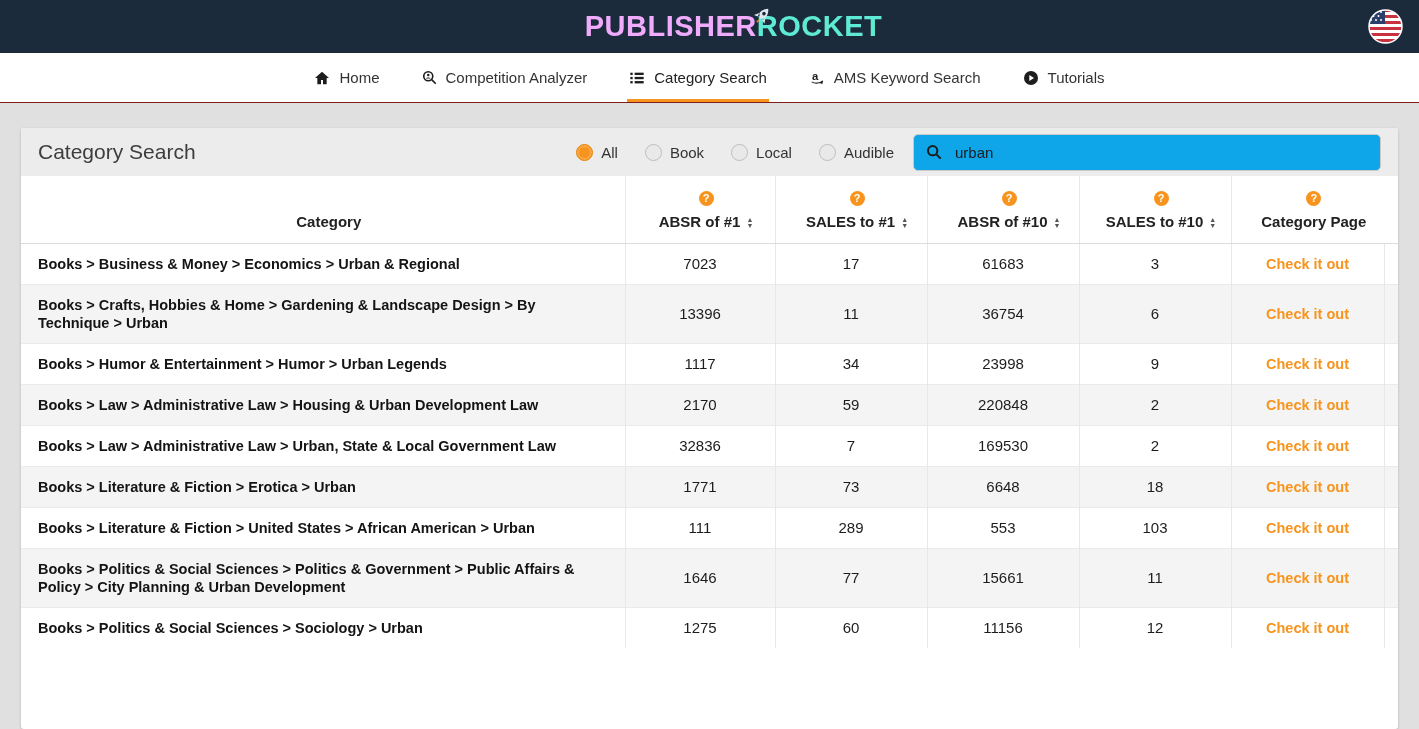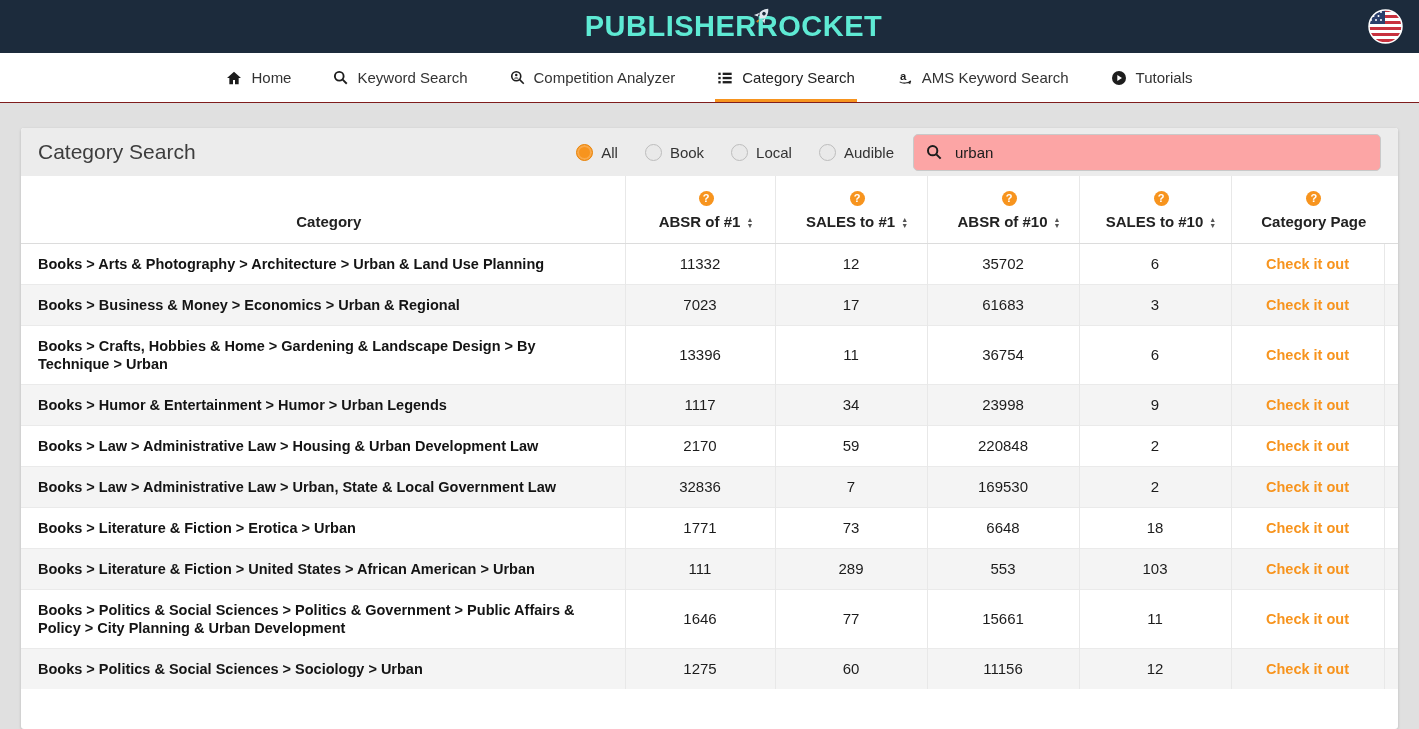--- a/index.html
+++ b/index.html
@@ -9,21 +9,21 @@
     background:#e0e0e0;
     font-family:"Liberation Sans", sans-serif;
   }
 
   
   .topbar {
     height:53px; background:#1c2b3c; position:relative;
     display:flex; align-items:center; justify-content:center;
   }
   .logo { display:flex; align-items:flex-end; font-size:29px; font-weight:bold; letter-spacing:.5px; line-height:1; }
-  .logo .p1 { color:#5eead4;margin-left:48px; }
+  .logo .p1 { color:#f0abfc;margin-left:48px; }
   .logo .p2 { color:#5eead4; }
   .rocket-wrap { position:relative; width:0; height:0; }
   .rocket-wrap svg { position:absolute; left:-6px; top:-36px; transform:rotate(40deg); }
   .flag { position:absolute; right:16px; top:9px; width:35px; height:35px; cursor:pointer; }
 
   
   .nav {
     height:50px; background:#ffffff; border-bottom:1px solid #7f1d1d;
     display:flex; align-items:stretch; justify-content:center; gap:42px;
   }
@@ -49,21 +49,21 @@
   }
   .card-title { font-size:21px; color:#3d3d3d; }
   .filters { display:flex; align-items:center; gap:27px; margin-left:auto; margin-right:19px; }
   .radio { display:flex; align-items:center; gap:8px; font-size:15px; color:#333; cursor:pointer; }
   .radio .dot {
     width:17px; height:17px; border-radius:50%;
     background:#e9e9e9; border:1px solid #bdbdbd;
   }
   .radio.selected .dot { background:#f7941e; border:1px solid #e8840a; box-shadow:inset 0 0 0 2px #f9a94a; }
   .search-box {
-    width:468px; height:37px; background:#fca5a5; border:1px solid #c9c9c9; border-radius:5px;
+    width:468px; height:37px; background:#0ea5e9; border:1px solid #c9c9c9; border-radius:5px;
     display:flex; align-items:center; padding:0 12px;
   }
   .search-box input {
     border:none; outline:none; background:transparent; flex:1;
     font-family:inherit; font-size:15px; color:#1c1c1c; margin-left:11px;
   }
 
   
   table { width:100%; border-collapse:collapse; table-layout:fixed; }
   thead th {
@@ -155,29 +155,20 @@
   <div class="nav-item">
     <span class="nicon">
       <svg width="16" height="16" viewBox="0 0 24 24" fill="currentColor">
           <path d="M12 2.5L1.5 12H5v9.5h5.5V15h3v6.5H19V12h3.5z"></path>
         </svg>
     </span>
     <span>Home</span>
   </div>
   <div class="nav-item">
     <span class="nicon">
-      <svg width="15" height="15" viewBox="0 0 24 24" fill="none" stroke="currentColor" stroke-width="3">
-          <circle cx="10" cy="10" r="7"></circle>
-          <line x1="15.5" y1="15.5" x2="22" y2="22"></line>
-        </svg>
-    </span>
-    <span>Keyword Search</span>
-  </div>
-  <div class="nav-item">
-    <span class="nicon">
       <svg width="15" height="15" viewBox="0 0 24 24" fill="none" stroke="currentColor" stroke-width="2.6">
         <circle cx="10" cy="10" r="7.2"></circle>
         <circle cx="10" cy="8" r="2" fill="currentColor" stroke="none"></circle>
         <path d="M6.3 13.4c1-2 6.4-2 7.4 0z" fill="currentColor" stroke="none"></path>
         <line x1="15.5" y1="15.5" x2="22" y2="22"></line>
       </svg>
     </span>
     <span>Competition Analyzer</span>
   </div>
   <div class="nav-item active">
@@ -281,29 +272,20 @@
           </th>
           <th class="vline">
             <div class="h-help"><span class="help"></span></div>
             <div class="h-label"><span>Category Page</span></div>
           </th>
           <th class="edge"></th>
         </tr>
       </thead>
       <tbody>
         <tr>
-          <td class="cat">Books &gt; Arts &amp; Photography &gt; Architecture &gt; Urban &amp; Land Use Planning</td>
-          <td class="vline">11332</td>
-          <td class="vline">12</td>
-          <td class="vline">35702</td>
-          <td class="vline">6</td>
-          <td class="vline"><span class="check">Check it out</span></td>
-          <td class="edge"></td>
-        </tr>
-        <tr>
           <td class="cat">Books &gt; Business &amp; Money &gt; Economics &gt; Urban &amp; Regional</td>
           <td class="vline">7023</td>
           <td class="vline">17</td>
           <td class="vline">61683</td>
           <td class="vline">3</td>
           <td class="vline"><span class="check">Check it out</span></td>
           <td class="edge"></td>
         </tr>
         <tr>
           <td class="cat">Books &gt; Crafts, Hobbies &amp; Home &gt; Gardening &amp; Landscape Design &gt; By Technique &gt; Urban</td>

